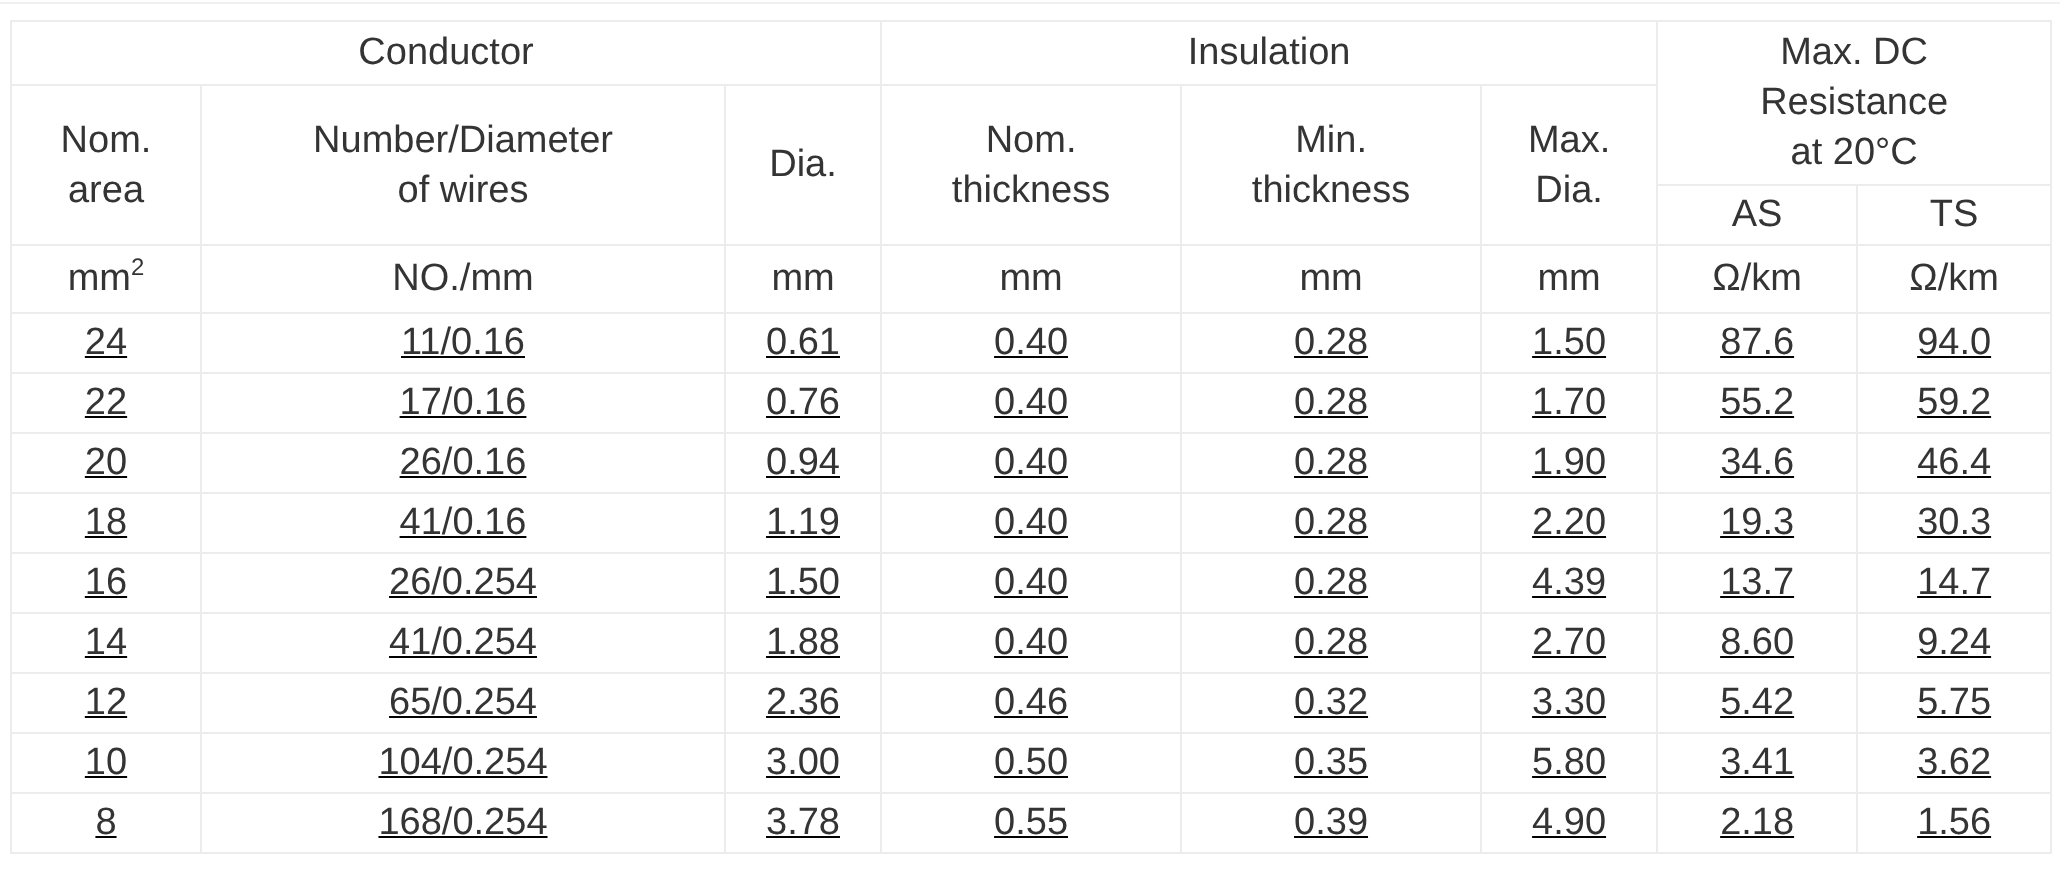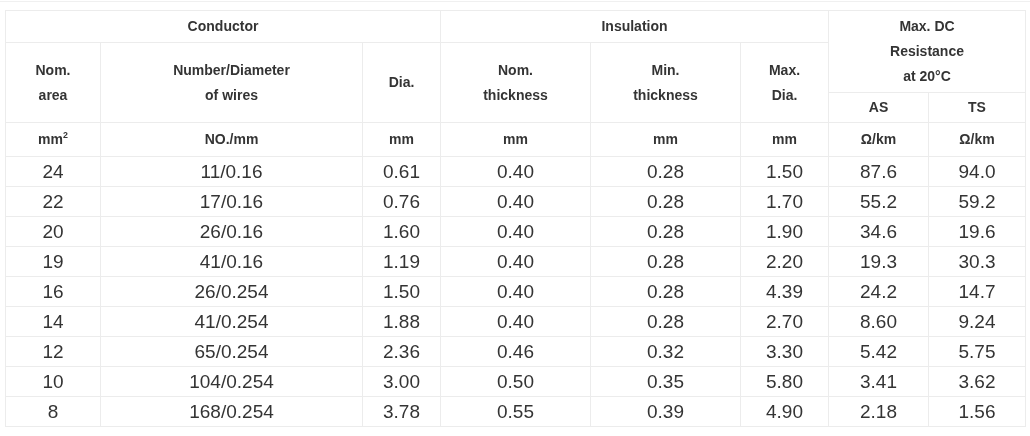--- a/index.html
+++ b/index.html
@@ -27,33 +27,33 @@
   table.spec th,
   table.spec td{
     border:1px solid var(--border);
     text-align:center;
     vertical-align:middle;
     color:var(--text);
     padding:0;
     overflow:hidden;
   }
   table.spec th{
-    font-weight:bold;
-    font-size:14px;
+    font-weight:normal;
+    font-size:19px;
     line-height:25px;
   }
   table.spec td{
     font-weight:normal;
     font-size:19px;
   }
   tr.r1{height:32px;}
   tr.r2{height:50px;}
   tr.r3{height:30px;}
   tr.r4{height:34px;}
-  tbody tr{height:30px;}
+  tbody tr{height:30px;text-decoration:underline;}
   th sup{
     font-size:0.63em;
     line-height:0;
   }
   .hline{display:block;}
 </style>
 </head>
 <body>
 
 <div class="top-hairline"></div>
@@ -134,45 +134,45 @@
         <td>0.76</td>
         <td>0.40</td>
         <td>0.28</td>
         <td>1.70</td>
         <td>55.2</td>
         <td>59.2</td>
       </tr>
       <tr>
         <td>20</td>
         <td>26/0.16</td>
-        <td>1.60</td>
+        <td>0.94</td>
         <td>0.40</td>
         <td>0.28</td>
         <td>1.90</td>
         <td>34.6</td>
-        <td>19.6</td>
-      </tr>
-      <tr>
-        <td>19</td>
+        <td>46.4</td>
+      </tr>
+      <tr>
+        <td>18</td>
         <td>41/0.16</td>
         <td>1.19</td>
         <td>0.40</td>
         <td>0.28</td>
         <td>2.20</td>
         <td>19.3</td>
         <td>30.3</td>
       </tr>
       <tr>
         <td>16</td>
         <td>26/0.254</td>
         <td>1.50</td>
         <td>0.40</td>
         <td>0.28</td>
         <td>4.39</td>
-        <td>24.2</td>
+        <td>13.7</td>
         <td>14.7</td>
       </tr>
       <tr>
         <td>14</td>
         <td>41/0.254</td>
         <td>1.88</td>
         <td>0.40</td>
         <td>0.28</td>
         <td>2.70</td>
         <td>8.60</td>

